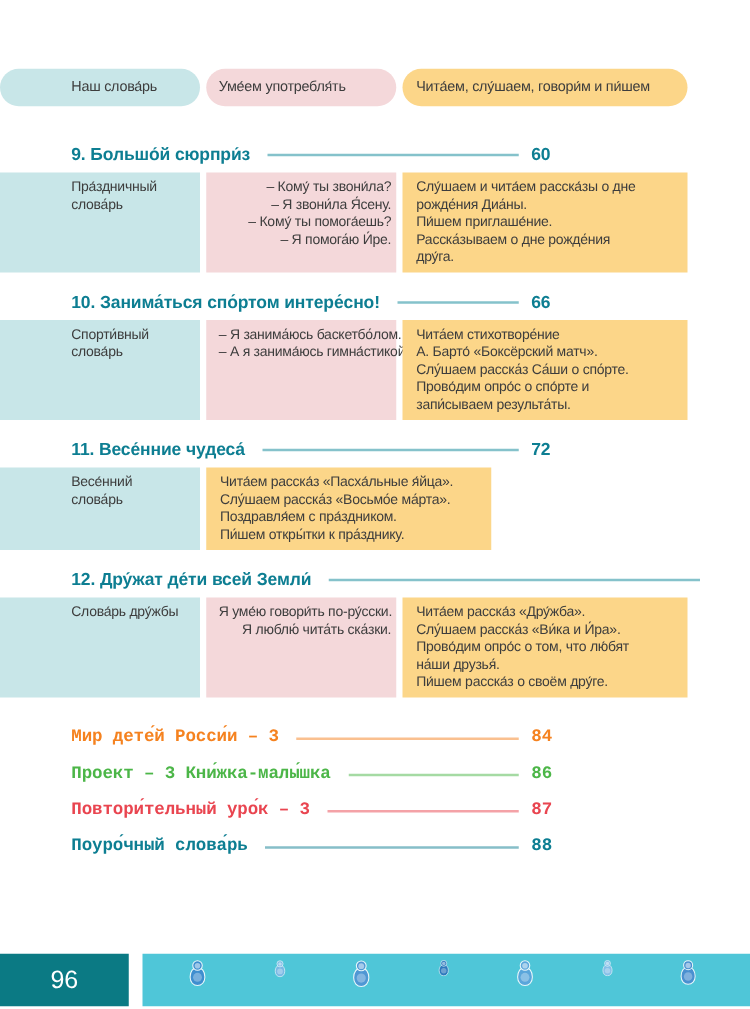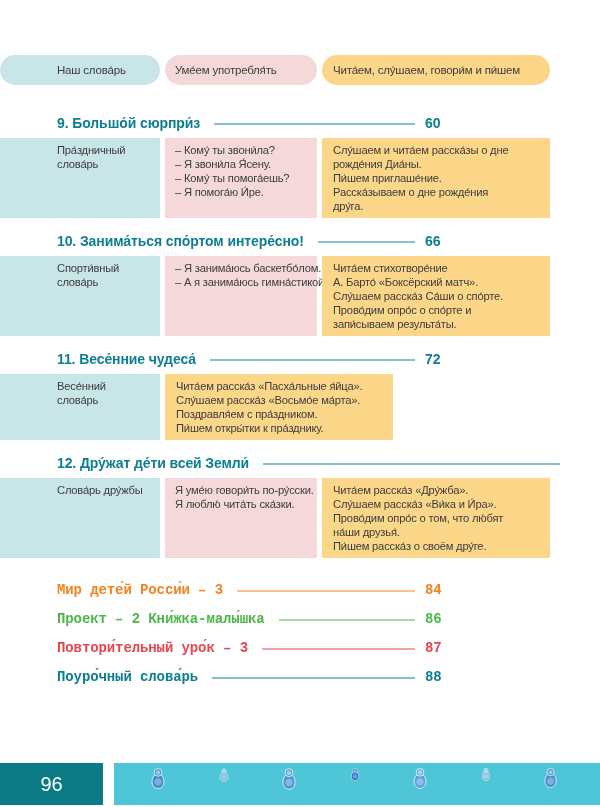--- a/index.html
+++ b/index.html
@@ -7,21 +7,21 @@
     width:600px;height:807px;background:#fff;overflow:hidden;position:relative;
     font-family:"Liberation Sans","DejaVu Sans",sans-serif;color:#3d3d3d;
   }
   .page{width:600px;height:807px;position:relative;padding-top:55px;box-sizing:border-box;}
 
   
   .hdr,.row{display:flex;gap:5px;align-items:stretch;}
   .cell{box-sizing:border-box;font-size:11.2px;line-height:14px;letter-spacing:-0.2px;}
   .cell div{white-space:nowrap;}
   .c-vocab{width:160px;background:var(--vocabBg);padding:5px 4px 5px 57px;}
-  .c-usage{width:152px;background:var(--usageBg);padding:5px 4px 5px 10px;}
+  .c-usage{width:152px;background:var(--usageBg);padding:5px 4px 5px 10px;text-align:right;}
   .c-read {width:228px;background:var(--readBg); padding:5px 6px 5px 11px;}
   .hdr .cell{display:flex;align-items:center;height:30px;padding-top:0;padding-bottom:0;font-size:11.5px;border-radius:15px;}
 
   
   .sec-head,.link-row{
     margin-left:57px;width:513px;display:flex;align-items:center;
     font-weight:bold;font-size:14px;line-height:17px;letter-spacing:-0.1px;
   }
   .sec-head{color:var(--heading);margin-top:15px;margin-bottom:6px;}
   #sections section:first-child .sec-head{margin-top:30px;}
@@ -159,21 +159,21 @@
 </div>
 
   <div id="links" class="links">
   <div class="link-row" style="color: rgb(245, 130, 31);">
     <span class="link-title">Мир дете́й Росси́и – 3</span>
     <span class="rule" style="background: rgb(245, 130, 31);"></span>
     <span class="link-page">84</span>
   </div>
 
   <div class="link-row" style="color: rgb(76, 182, 72);">
-    <span class="link-title">Проект – 2 Кни́жка-малы́шка</span>
+    <span class="link-title">Проект – 3 Кни́жка-малы́шка</span>
     <span class="rule" style="background: rgb(76, 182, 72);"></span>
     <span class="link-page">86</span>
   </div>
 
   <div class="link-row" style="color: rgb(233, 69, 80);">
     <span class="link-title">Повтори́тельный уро́к – 3</span>
     <span class="rule" style="background: rgb(233, 69, 80);"></span>
     <span class="link-page">87</span>
   </div>
 

